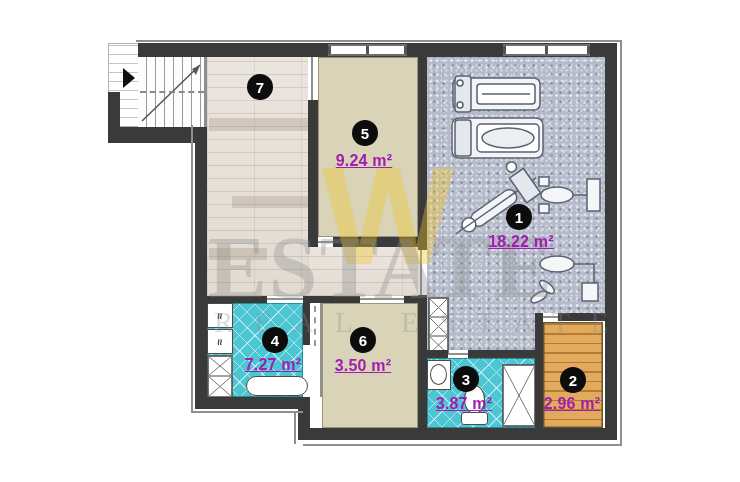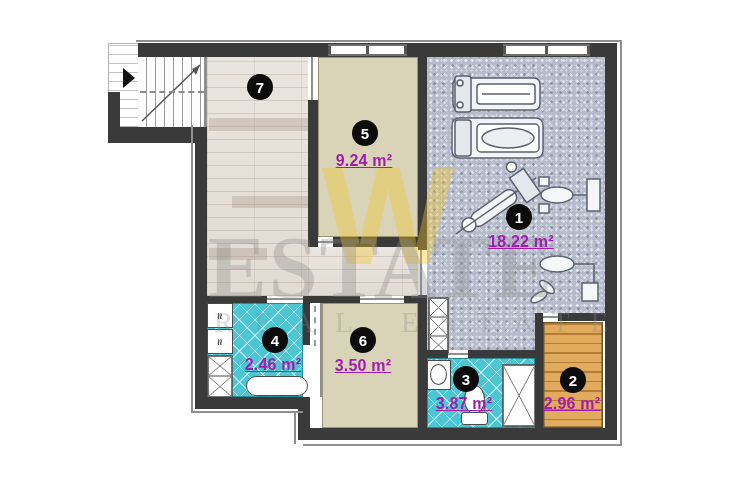--- a/index.html
+++ b/index.html
@@ -213,19 +213,19 @@
   <div class="badge" style="left:573px;top:380px;">2</div>
   <div class="badge" style="left:466px;top:379px;">3</div>
   <div class="badge" style="left:275px;top:340px;">4</div>
   <div class="badge" style="left:365px;top:133px;">5</div>
   <div class="badge" style="left:363px;top:340px;">6</div>
   <div class="badge" style="left:260px;top:87px;">7</div>
 
   <div class="arealbl" style="left:521px;top:242px;">18.22 m²</div>
   <div class="arealbl" style="left:572px;top:404px;">2.96 m²</div>
   <div class="arealbl" style="left:464px;top:404px;text-align:center;">3.87 m²</div>
-  <div class="arealbl" style="left:273px;top:365px;">2.46 m²</div>
+  <div class="arealbl" style="left:273px;top:365px;">7.27 m²</div>
   <div class="arealbl" style="left:364px;top:161px;">9.24 m²</div>
   <div class="arealbl" style="left:363px;top:366px;">3.50 m²</div>
 
   <div class="tri" style="left:123px;top:68px;"></div>
 
 </div>
 
 </body></html>

